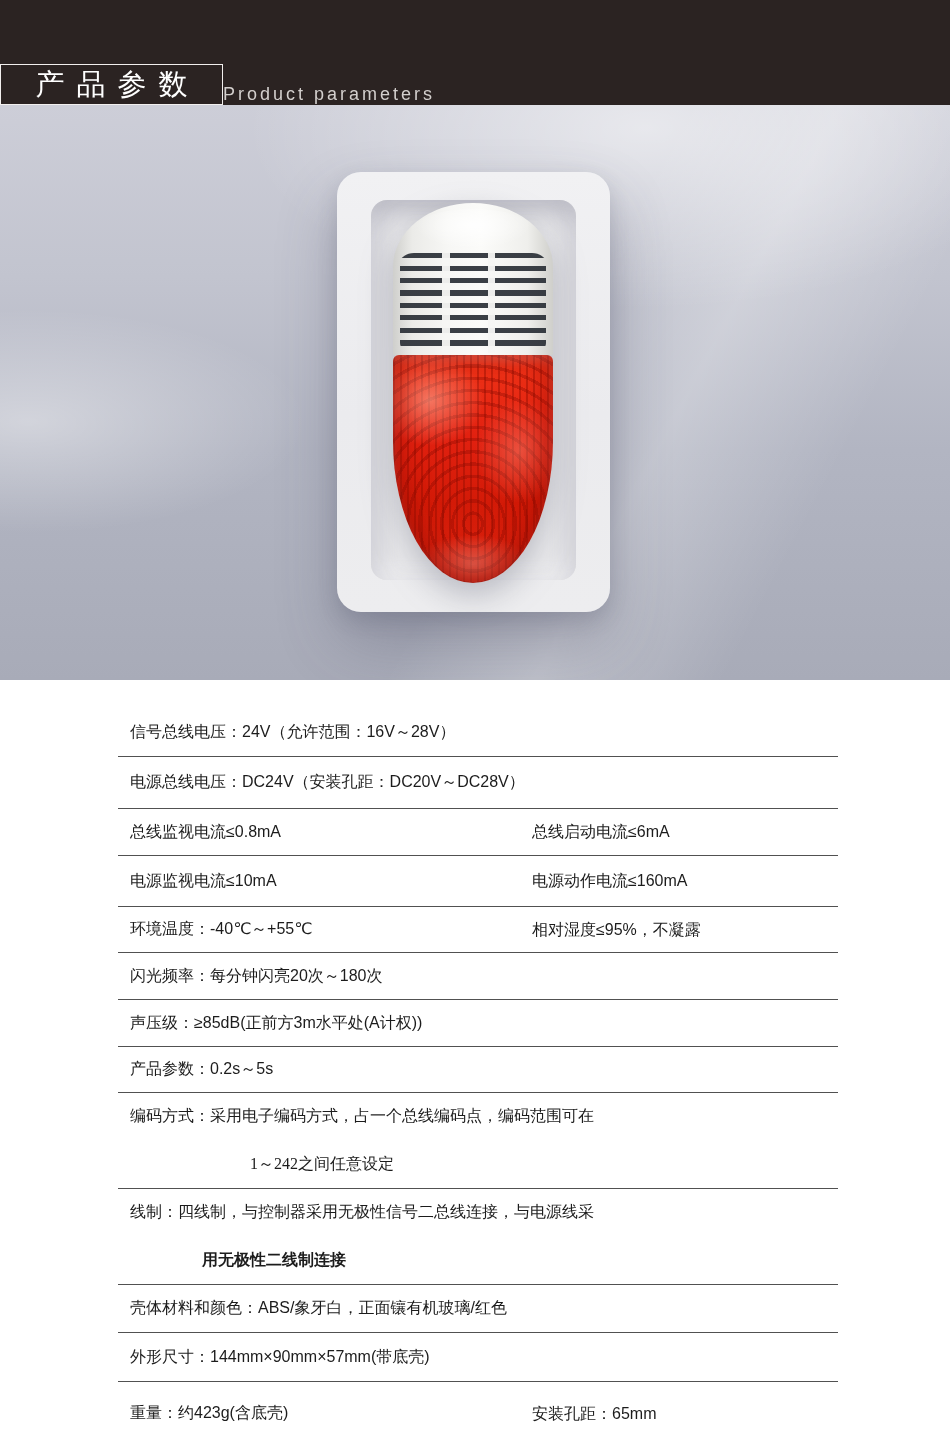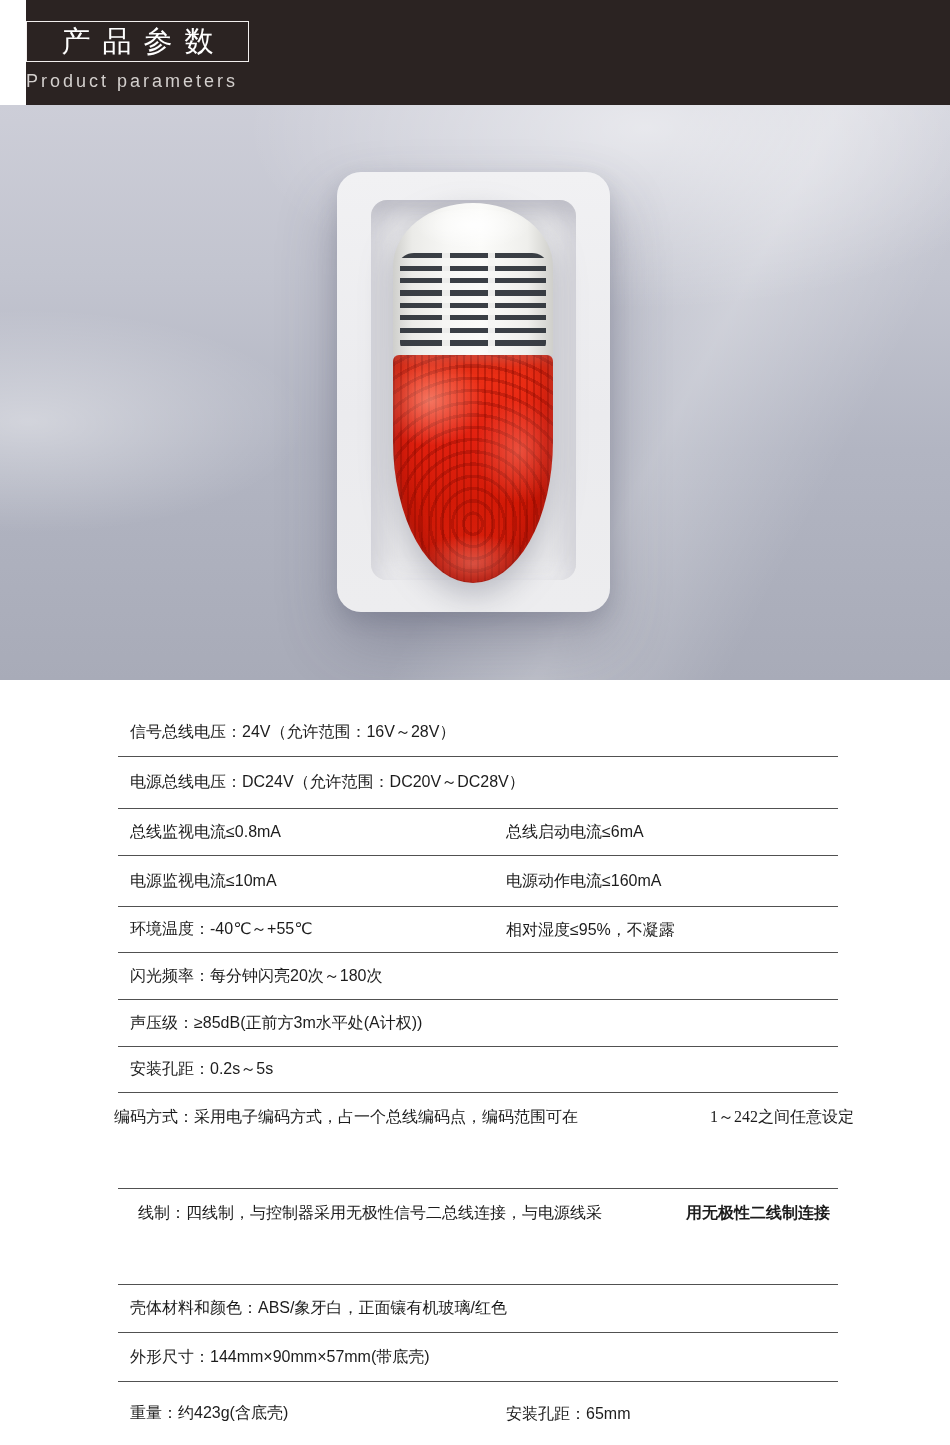--- a/index.html
+++ b/index.html
@@ -7,21 +7,21 @@
     --backdrop-top:#cdced8; --backdrop-bottom:#a8abb8;
     --plate-color:#ededef; --cap-color:#f6f6f4; --lens-red:#e22110;
     --text-color:#1c1c1c; --divider-color:#515151;
   }
   *{box-sizing:border-box;}
   html,body{margin:0;padding:0;}
   body{width:950px;font-family:"Liberation Sans","DejaVu Sans",sans-serif;background:#ffffff;}
   .page{position:relative;width:950px;height:1445px;overflow:hidden;background:#ffffff;}
 
   
-  .header{height:105px;background:var(--header-bg);display:flex;flex-direction:column;align-items:flex-start;margin-left:26px;}
+  .header{height:105px;background:var(--header-bg);display:flex;flex-direction:row;align-items:flex-end;}
   .title-box{margin-top:21px;width:223px;height:41px;border:1px solid #f2efee;display:flex;align-items:center;justify-content:center;}
   .title{color:var(--header-text);font-size:29px;letter-spacing:12px;text-indent:12px;white-space:nowrap;}
   .subtitle{margin-top:9px;color:var(--header-subtext);font-size:18px;letter-spacing:3px;white-space:nowrap;}
 
   
   .photo{position:relative;height:575px;overflow:hidden;}
   .backdrop{position:absolute;inset:0;
     background:
       radial-gradient(ellipse 60% 45% at 68% 4%, rgba(255,255,255,0.55), rgba(255,255,255,0) 70%),
       radial-gradient(ellipse 45% 30% at 3% 55%, rgba(255,255,255,0.40), rgba(255,255,255,0) 65%),
@@ -52,22 +52,22 @@
       repeating-linear-gradient(90deg, rgba(140,12,0,0.40) 0 2px, rgba(140,12,0,0) 2px 7px),
       linear-gradient(180deg,#f03418 0%,var(--lens-red) 35%,#d31a07 65%,#dc2310 100%);
     box-shadow:inset 0 0 26px rgba(115,0,0,0.45),inset 0 -14px 30px rgba(165,18,4,0.35),inset 0 6px 10px rgba(255,255,255,0.22);}
 
   
   .specs{margin:29px 0 0 118px;width:720px;color:var(--text-color);font-size:16px;}
   .spec-row{position:relative;border-bottom:1px solid var(--divider-color);white-space:nowrap;}
   .spec-row.no-border{border-bottom:none;}
   .spec-row.single{display:flex;align-items:center;}
   .cell-left{padding-left:12px;}
-  .cell-right{position:absolute;left:388px;top:50%;transform:translateY(-50%);}
-  .spec-row.double{display:flex;flex-direction:row;justify-content:center;}
+  .cell-right{position:absolute;left:414px;top:50%;transform:translateY(-50%);}
+  .spec-row.double{display:flex;flex-direction:column;justify-content:center;}
   .spec-row .line{height:48px;display:flex;align-items:center;padding-left:12px;}
 </style>
 </head>
 <body>
 
 <div class="page">
 
   <header class="header">
     <div class="title-box">
       <div class="title">产品参数</div>
@@ -88,42 +88,42 @@
         <div class="lens"></div>
       </div>
     </div>
   </section>
 
   <section class="specs">
       <div class="spec-row single" style="height: 48px;">
         <div class="cell-left">信号总线电压：24V（允许范围：16V～28V）</div>
       </div>
       <div class="spec-row single" style="height: 52px;">
-        <div class="cell-left">电源总线电压：DC24V（允许范围：DC20V～DC28V）</div>
+        <div class="cell-left">电源总线电压：DC24V（安装孔距：DC20V～DC28V）</div>
       </div>
       <div class="spec-row single" style="height: 47px;">
         <div class="cell-left">总线监视电流≤0.8mA</div>
         <div class="cell-right">总线启动电流≤6mA</div>
       </div>
       <div class="spec-row single" style="height: 51px;">
         <div class="cell-left">电源监视电流≤10mA</div>
         <div class="cell-right">电源动作电流≤160mA</div>
       </div>
       <div class="spec-row single" style="height: 46px;">
         <div class="cell-left">环境温度：-40℃～+55℃</div>
         <div class="cell-right">相对湿度≤95%，不凝露</div>
       </div>
       <div class="spec-row single" style="height: 47px;">
         <div class="cell-left">闪光频率：每分钟闪亮20次～180次</div>
       </div>
       <div class="spec-row single" style="height: 47px;">
         <div class="cell-left">声压级：≥85dB(正前方3m水平处(A计权))</div>
       </div>
       <div class="spec-row single" style="height: 46px;">
-        <div class="cell-left">安装孔距：0.2s～5s</div>
+        <div class="cell-left">产品参数：0.2s～5s</div>
       </div>
       <div class="spec-row double" style="height: 96px;">
         <div class="line">编码方式：采用电子编码方式，占一个总线编码点，编码范围可在</div>
         <div class="line" style="padding-left: 132px; font-family: Liberation Serif, serif;">1～242之间任意设定</div>
       </div>
       <div class="spec-row double" style="height: 96px;">
         <div class="line">线制：四线制，与控制器采用无极性信号二总线连接，与电源线采</div>
         <div class="line" style="padding-left: 84px; font-weight: bold;">用无极性二线制连接</div>
       </div>
       <div class="spec-row single" style="height: 48px;">

